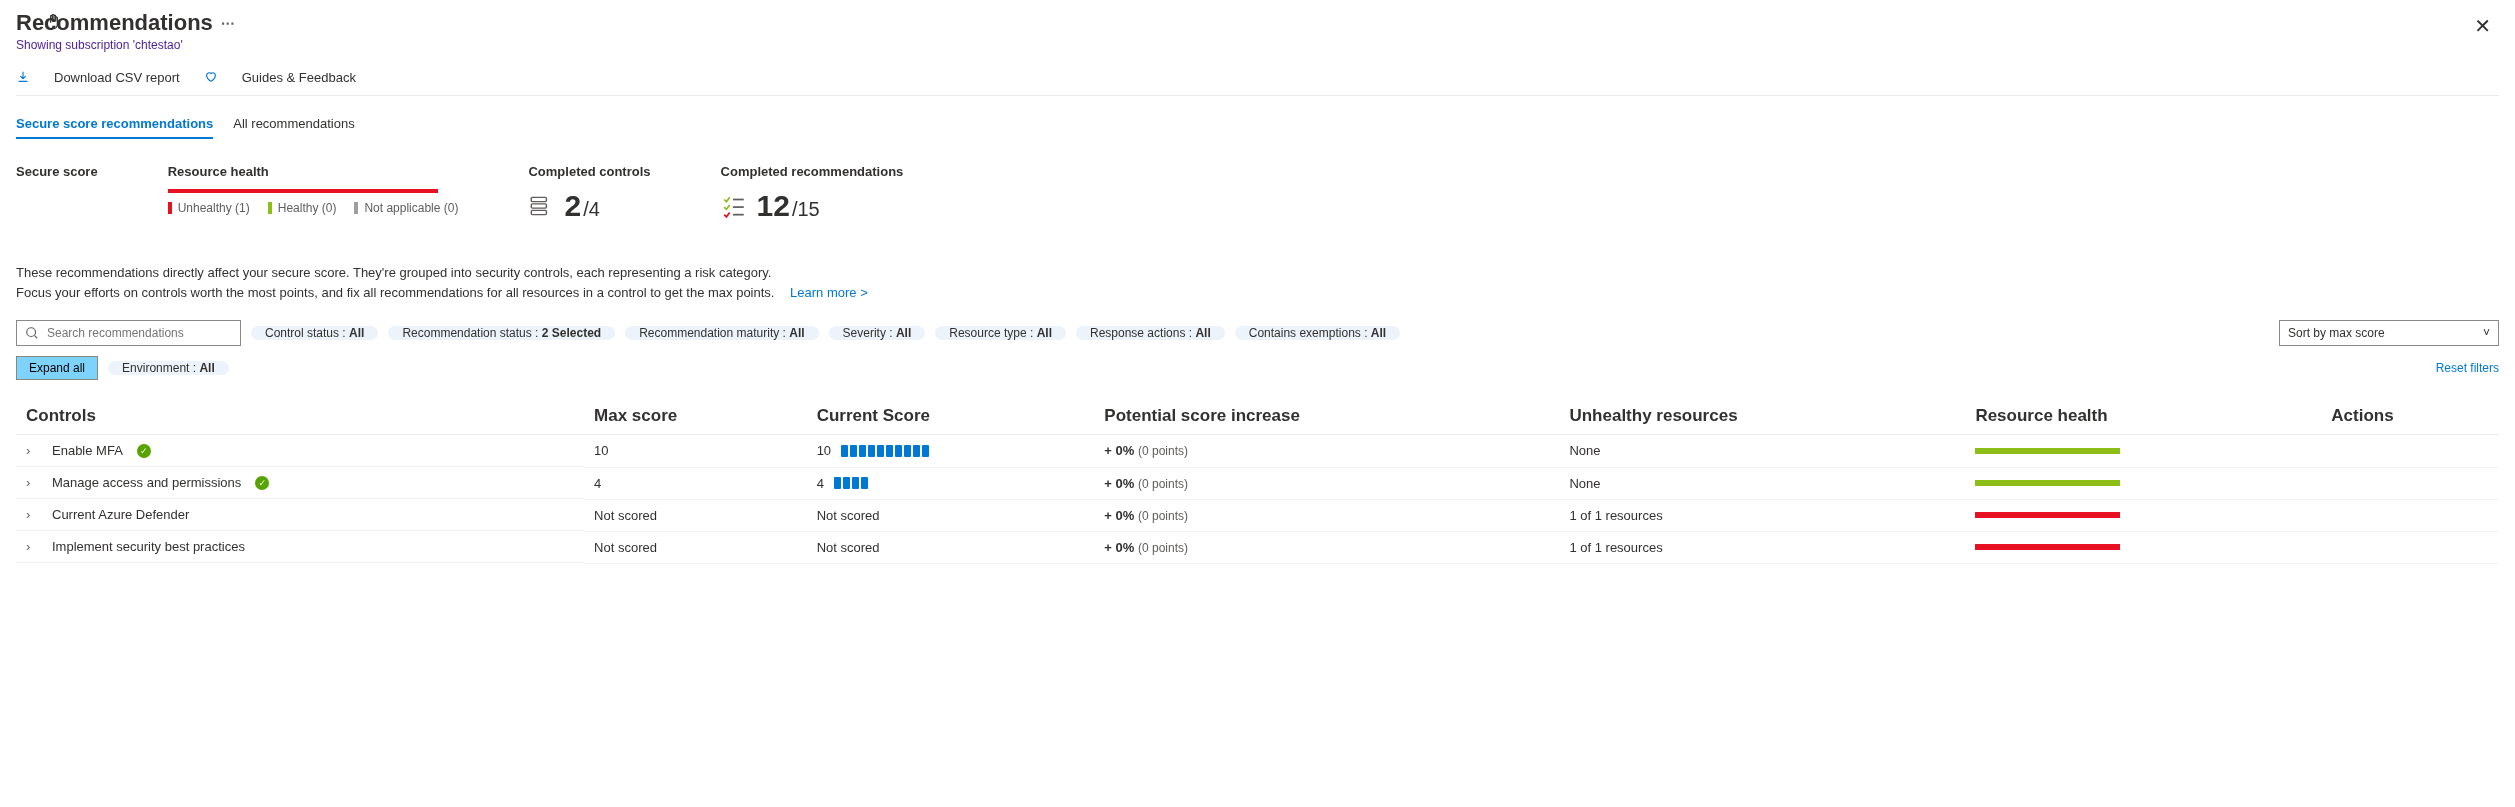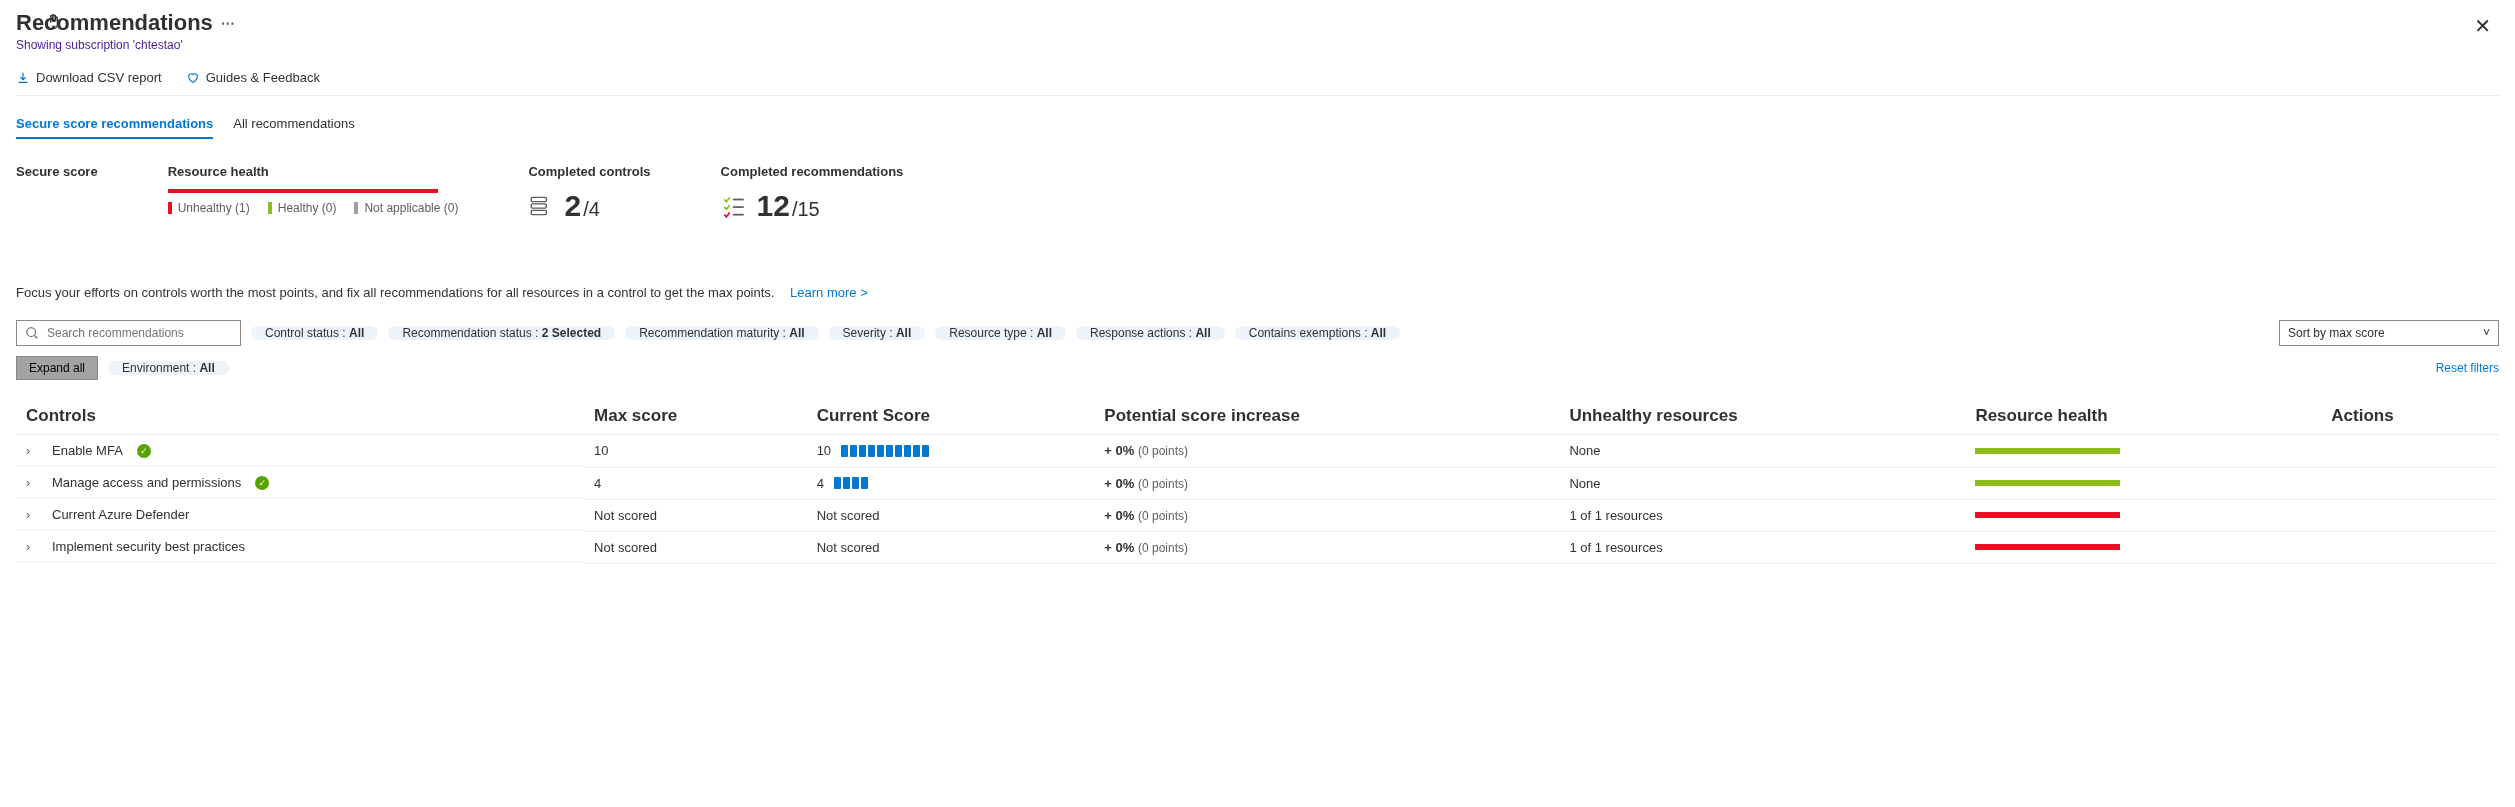--- a/index.html
+++ b/index.html
@@ -10,21 +10,21 @@
     font-size: 13px;
     color: #323130;
     background: #fff;
   }
   .header-row { display:flex; align-items:flex-start; justify-content:space-between; }
   .title { font-size: 22px; font-weight: 600; margin:0; display:flex; align-items:center; gap:8px;}
   .title .dots { color:#605e5c; font-size:14px; cursor:pointer; }
   .subtitle { font-size:12px; color:#4c1d95; margin-top:2px; }
   .close-x { font-size:20px; font-weight:400; color:#323130; cursor:pointer; padding:4px 8px; }
   .toolbar { margin-top:18px; display:flex; gap:24px; align-items:center; border-bottom:1px solid #edebe9; padding-bottom:10px;}
-  .toolbar-item { display:flex; align-items:center; gap:6px; color:#323130; cursor:pointer; font-size:13px;}
+  .toolbar-item { display:flex; align-items:flex-start; gap:24px; color:#323130; cursor:pointer; font-size:13px;}
   .toolbar-item svg { width:14px; height:14px; }
   .tabs { display:flex; gap:20px; margin-top:20px; border-bottom:1px solid transparent;}
   .tab { font-size:13px; padding-bottom:6px; cursor:pointer; color:#323130; }
   .tab.active { color:#0078d4; font-weight:600; border-bottom:2px solid #0078d4; }
   .summary { display:flex; gap:70px; margin-top:24px; flex-wrap:wrap;}
   .sum-block .label { font-size:13px; font-weight:600; margin-bottom:10px;}
   .score-row { display:flex; align-items:flex-end; gap:20px;}
   .score-big { font-size:34px; font-weight:600; line-height:1;}
   .bar-wrap { display:flex; flex-direction:column; gap:8px;}
   .bar { display:flex; height:4px; width:290px; }
@@ -41,21 +41,21 @@
   .desc { margin-top:40px; font-size:13px; color:#323130; line-height:1.5;}
   .desc a { color:#0078d4; text-decoration:none; margin-left:12px;}
   .filter-row { display:flex; align-items:center; gap:10px; margin-top:18px; flex-wrap:wrap;}
   .search-box { display:flex; align-items:center; gap:6px; border:1px solid #8a8886; padding:4px 8px; width:225px; height:26px;}
   .search-box input { border:0; outline:0; font-size:12px; flex:1; }
   .search-box svg { width:14px; height:14px; color:#605e5c;}
   .pill { background:#edf3fb; border-radius:14px; padding:0 14px; font-size:12px; color:#323130; cursor:pointer;}
   .pill b { font-weight:600;}
   .sort-box { margin-left:auto; border:1px solid #8a8886; padding:4px 8px; width:220px; height:26px; display:flex; align-items:center; justify-content:space-between; font-size:12px;}
   .second-row { display:flex; align-items:center; gap:10px; margin-top:10px; justify-content:space-between;}
-  .expand-btn { border:1px solid #8a8886; background:#a3a3a3; padding:4px 12px; font-size:12px; cursor:pointer;}
+  .expand-btn { border:1px solid #8a8886; background:#7dd3fc; padding:4px 12px; font-size:12px; cursor:pointer;}
   .reset-link { color:#0078d4; font-size:12px; cursor:pointer;}
   table { width:100%; border-collapse:collapse; margin-top:18px; font-size:13px;}
   th { text-align:left; font-weight:600; padding:8px 10px; border-bottom:1px solid #edebe9; font-size:17px;}
   td { padding:8px 10px; border-bottom:1px solid #f3f2f1; vertical-align:middle;}
   td.control-cell { display:flex; align-items:center; gap:14px;}
   .chev { cursor:pointer; color:#605e5c; width:12px; display:inline-block;}
   .check-badge { color:#fff; background:#57a300; border-radius:50%; width:14px; height:14px; display:inline-flex; align-items:center; justify-content:center; font-size:9px;}
   .score-dots { display:flex; gap:2px; align-items:center;}
   .score-dots .d { width:7px; height:12px; background:#0078d4; border-radius:1px;}
   .cs-wrap { display:flex; align-items:center; gap:10px;}
@@ -159,21 +159,21 @@
         </svg>
       <div class="frac">
           <span>12</span>
           <span class="denom">/15</span>
         </div>
     </div>
   </div>
 </div>
 
 <div class="desc">
-  <br>
+  <span>These recommendations directly affect your secure score. They're grouped into security controls, each representing a risk category.</span><br>
   <span>Focus your efforts on controls worth the most points, and fix all recommendations for all resources in a control to get the max points.</span>
   <a href="#">Learn more &gt;</a>
 </div>
 
 <div class="filter-row">
   <div class="search-box">
     <svg viewBox="0 0 16 16" fill="none" stroke="#605e5c" stroke-width="1.3">
         <circle cx="7" cy="7" r="5"></circle>
         <line x1="11" y1="11" x2="14" y2="14"></line>
       </svg>

